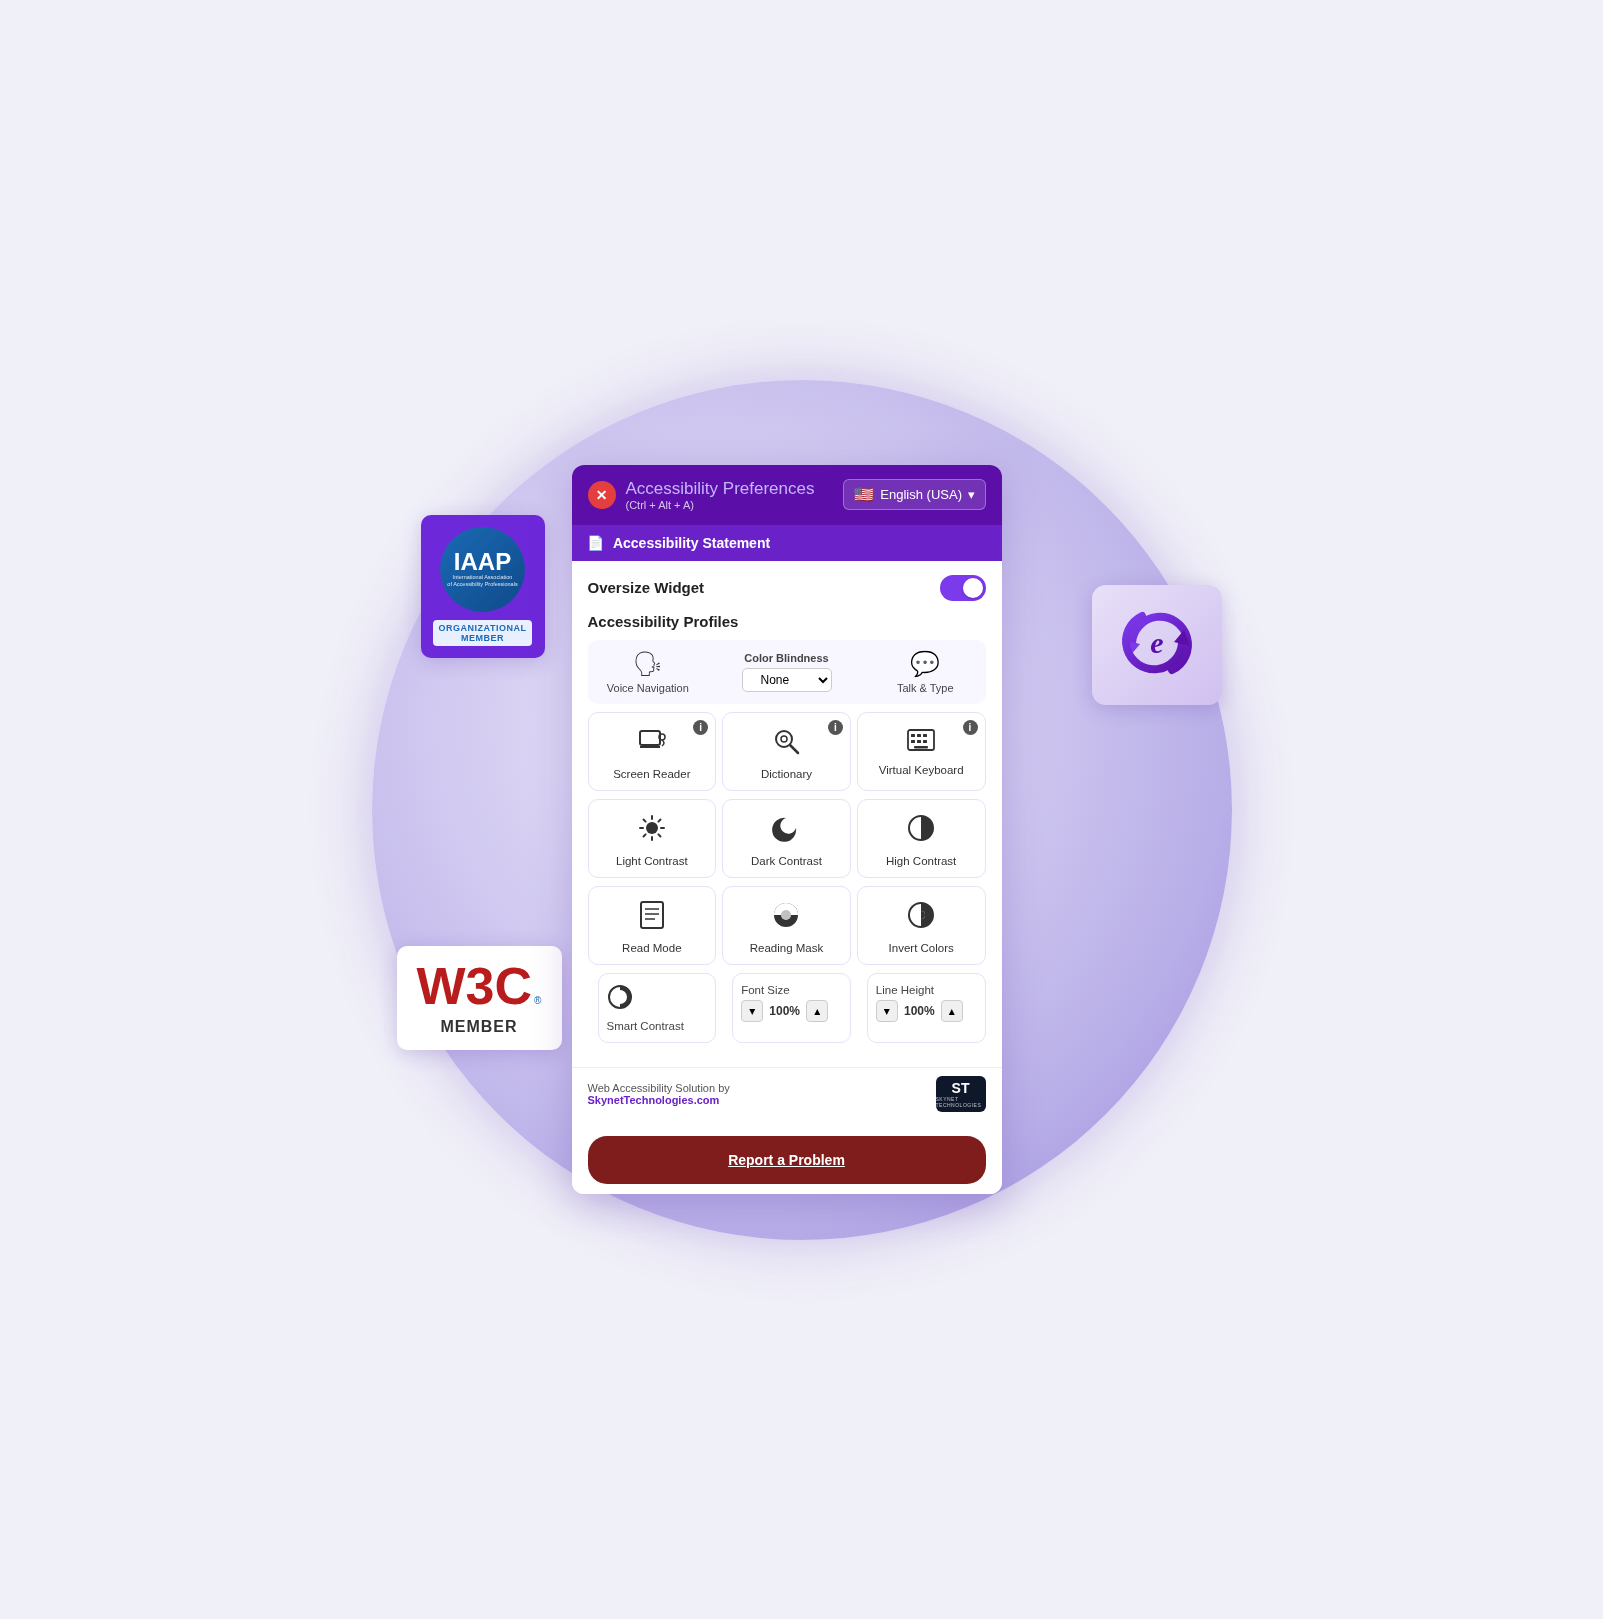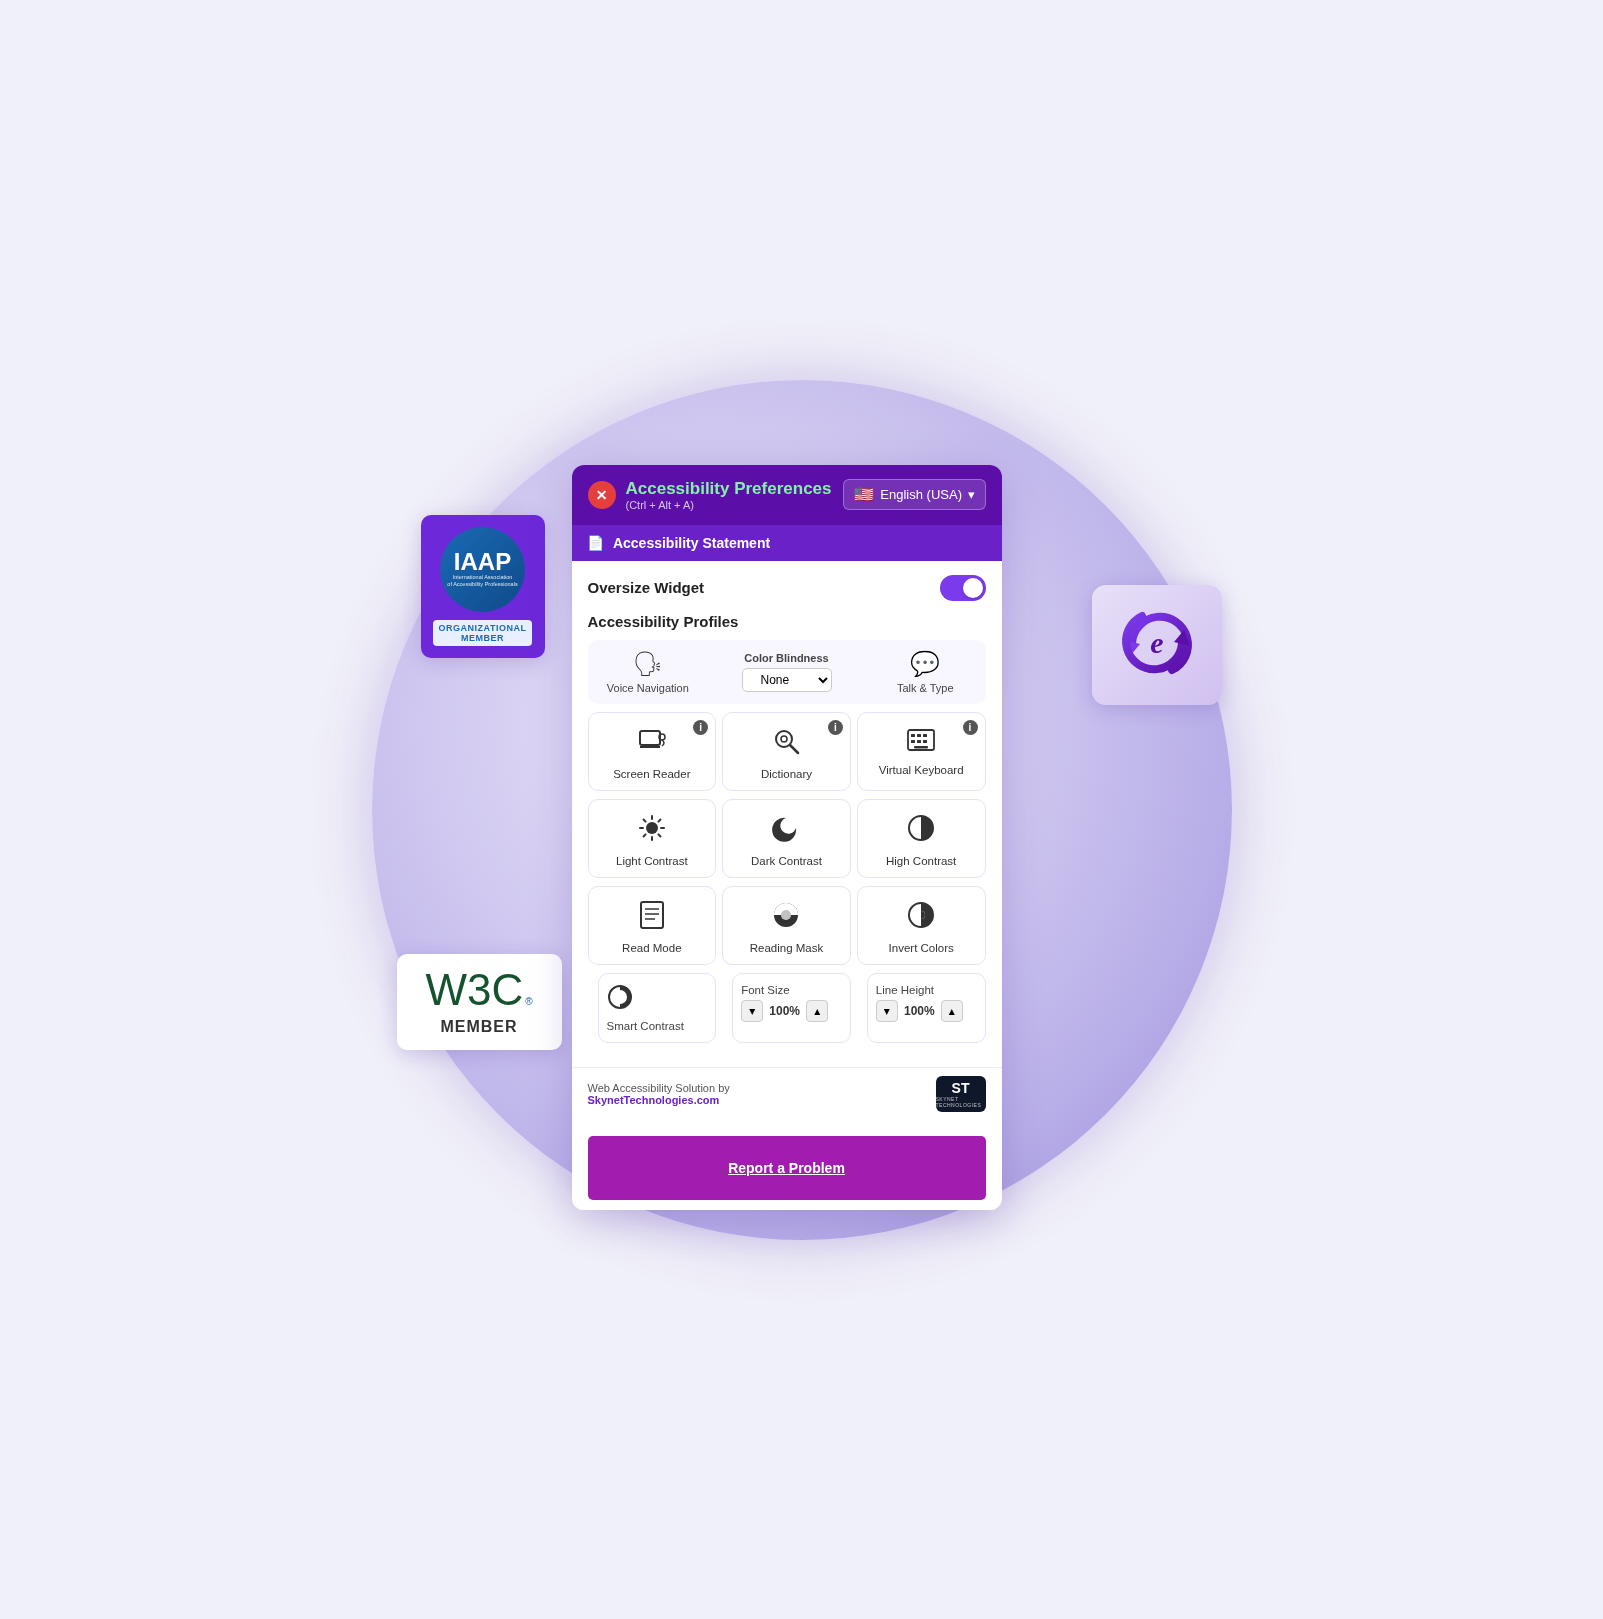--- a/index.html
+++ b/index.html
@@ -74,23 +74,23 @@
       cursor: pointer;
       flex-shrink: 0;
     }
 
     .panel-title-group {
       display: flex;
       flex-direction: column;
     }
 
     .panel-title {
-      color: #86efac;
+      color: #c4b5fd;
       font-size: 17px;
-      font-weight: 700;
+      font-weight: 400;
     }
 
     .panel-subtitle {
       color: rgba(255,255,255,0.75);
       font-size: 11px;
     }
 
     .lang-btn {
       display: flex;
       align-items: center;
@@ -363,25 +363,25 @@
     }
 
     .st-logo-sub {
       color: rgba(255,255,255,0.7);
       font-size: 5px;
       letter-spacing: 0.5px;
     }
 
     .report-btn {
       width: 100%;
-      background: #a21caf;
+      background: #7f1d1d;
       color: #fff;
       border: none;
-      border-radius: 5px;
-      padding: 24px;
+      border-radius: 19px;
+      padding: 16px;
       font-size: 14px;
       font-weight: 600;
       cursor: pointer;
       text-decoration: underline;
     }
 
     
     .iaap-badge {
       position: absolute;
       top: 205px;
@@ -453,23 +453,23 @@
     }
 
     .w3c-logo-row {
       display: flex;
       align-items: baseline;
       gap: 2px;
       margin-bottom: 6px;
     }
 
     .w3c-text {
-      font-size: 44px;
-      font-weight: 400;
-      color: #14532d;
+      font-size: 52px;
+      font-weight: 700;
+      color: #b91c1c;
       line-height: 1;
     }
 
     .w3c-reg {
       font-size: 10px;
       color: #1a5fb5;
       vertical-align: super;
     }
 
     .w3c-member {

